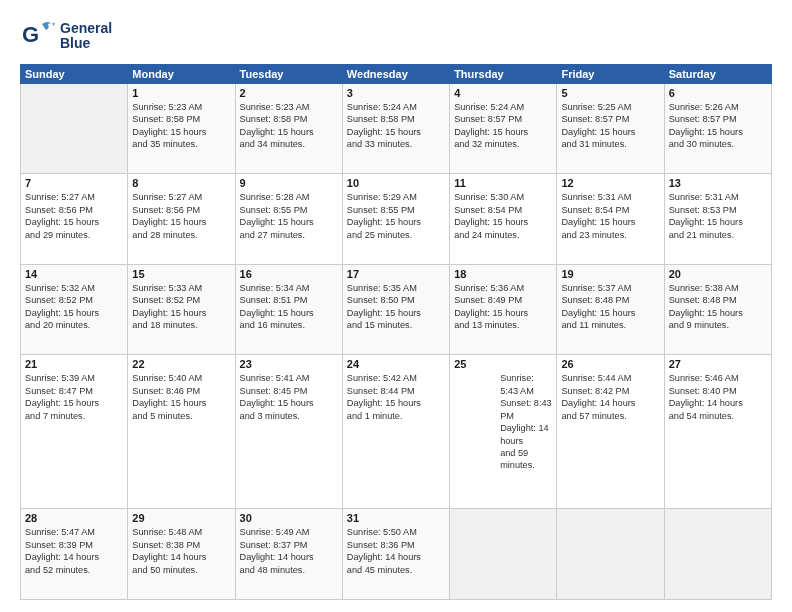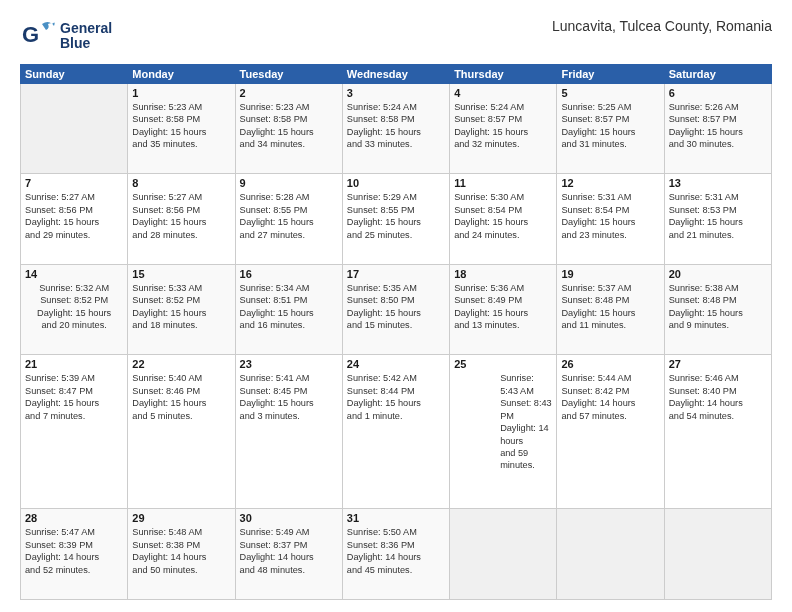--- a/index.html
+++ b/index.html
@@ -100,21 +100,20 @@
           <text x="2" y="26" font-size="22" fill="#1a3a6b" font-weight="bold" font-family="Arial">G</text>
           <path d="M22 8 Q28 4 32 8 Q36 4 34 10 Q32 6 28 8 Q30 12 26 14 Z" fill="#4a90c4"></path>
         </svg>
       </div>
       <div>
         <div style="font-size:14px;font-weight:bold;color:#1a3a6b;line-height:1.1;">General</div>
         <div style="font-size:14px;font-weight:bold;color:#1a3a6b;line-height:1.1;">Blue</div>
       </div>
     </div>
     <div class="title-area">
-      <div class="location-title">Luncavita, Tulcea County, Romania</div>
     </div>
   </div>
 
   <table class="calendar">
     <thead>
       <tr>
         <th>Sunday</th>
         <th>Monday</th>
         <th>Tuesday</th>
         <th>Wednesday</th>
@@ -216,21 +215,21 @@
             <span class="day-num">13</span>
             <div class="day-detail" style="white-space: pre-line;">Sunrise: 5:31 AM
 Sunset: 8:53 PM
 Daylight: 15 hours
 and 21 minutes.</div>
           </td>
         </tr>
         <tr>
           <td>
             <span class="day-num">14</span>
-            <div class="day-detail" style="white-space: pre-line; text-align: center;">Sunrise: 5:32 AM
+            <div class="day-detail" style="white-space: pre-line;">Sunrise: 5:32 AM
 Sunset: 8:52 PM
 Daylight: 15 hours
 and 20 minutes.</div>
           </td>
           <td>
             <span class="day-num">15</span>
             <div class="day-detail" style="white-space: pre-line;">Sunrise: 5:33 AM
 Sunset: 8:52 PM
 Daylight: 15 hours
 and 18 minutes.</div>

